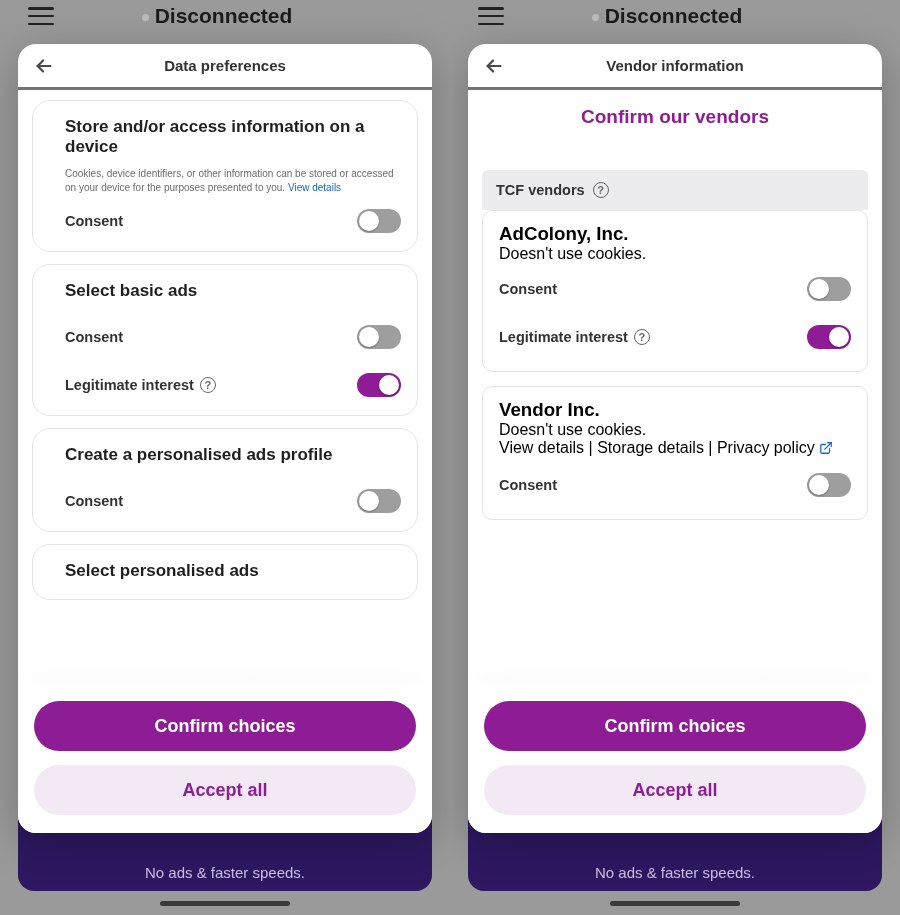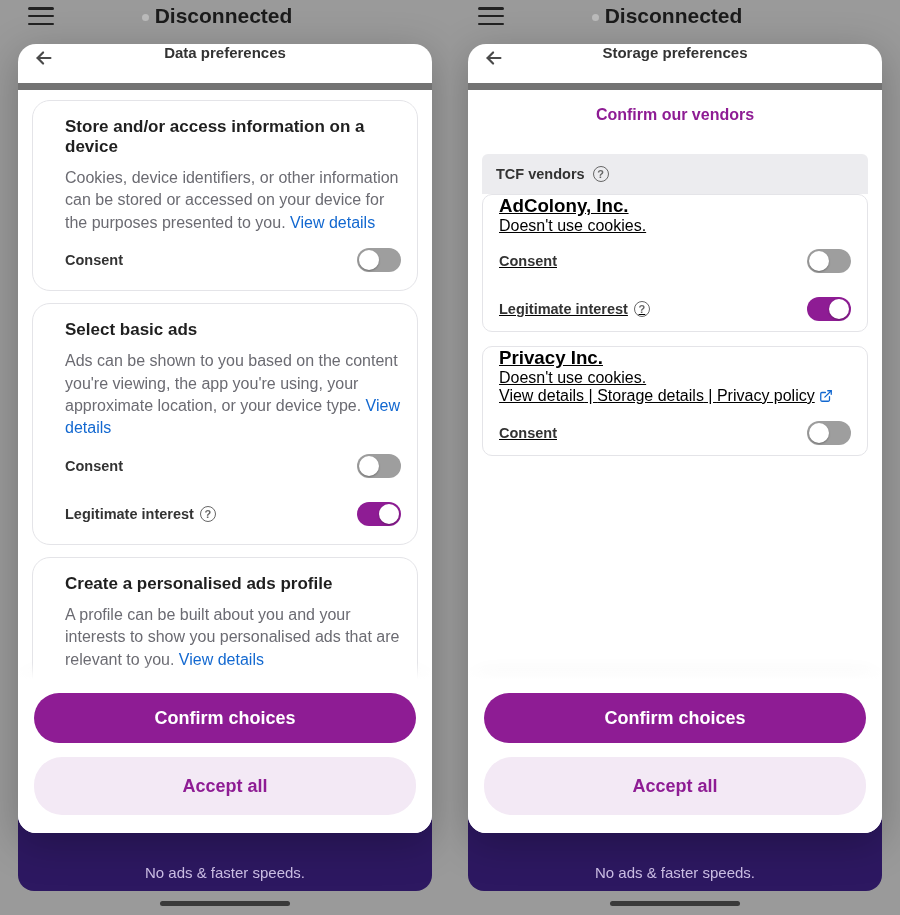--- a/index.html
+++ b/index.html
@@ -37,35 +37,35 @@
     position:absolute; bottom:9px; left:50%; transform:translateX(-50%);
     width:130px; height:5px; background:#3a3a3a; border-radius:3px;
   }
 
   .modal {
     position: absolute; left: 18px; right: 18px; top: 44px; bottom: 82px;
     background: #fff; border-radius: 18px; box-shadow: 0 10px 40px rgba(0,0,0,.25);
     display: flex; flex-direction: column; overflow: hidden;
   }
   .modal-header {
-    height: 46px; display: flex; align-items: flex-start; justify-content: center; position: relative;
-    border-bottom: 7px solid #737373;
+    height: 46px; display: flex; align-items: center; justify-content: center; position: relative;
+    border-bottom: 3px solid #737373;
   }
   .back-btn { position: absolute; left: 12px; width: 28px; height: 28px; display:flex; align-items:center; justify-content:center; cursor:pointer;}
   .back-btn svg { stroke: #4a4a4a; }
   .modal-title { font-size: 15px; font-weight: 700; color: #333; }
 
   .modal-body {
     flex: 1; overflow: hidden; padding: 10px 14px 0 14px; position: relative;
   }
   .card {
     border: 1px solid #e4e4e8; border-radius: 18px; padding: 16px 16px 8px 32px; margin-bottom: 12px; background:#fff;
   }
   .card h3 { font-size: 17px; font-weight: 700; color: #1f1f1f; margin-bottom: 10px; }
-  .card .desc { font-size: 16px; color: #6b6b72; line-height: 1.4; }
+  .card .desc { font-size: 10px; color: #6b6b72; line-height: 1.4; }
   .card .desc .link { color: #1268d0; }
   .toggle-row {
     display: flex; align-items: center; justify-content: space-between;
     padding: 14px 0 10px 0;
     font-size: 14.5px; font-weight: 700; color: #333;
   }
   .toggle-row .label { display:flex; align-items:center; gap:6px; }
   .q-icon {
     width:16px; height:16px; border:1.6px solid #666; border-radius:50%; display:inline-flex; align-items:center; justify-content:center;
     font-size:11px; color:#666; font-weight:700;
@@ -82,36 +82,36 @@
 
   .modal-footer {
     padding: 14px 16px 18px 16px; background: #fff;
     box-shadow: 0 -14px 20px -10px rgba(0,0,0,.06);
   }
   .btn-primary {
     width:100%; height:50px; border:none; border-radius:28px; background:#8e1c94; color:#fff;
     font-size:18px; font-weight:700; cursor:pointer; margin-bottom:14px;
   }
   .btn-secondary {
-    width:100%; height:58px; border:none; border-radius:28px; background:#f3e9f5; color:#8e1c94;
+    width:100%; height:50px; border:none; border-radius:28px; background:#f3e9f5; color:#8e1c94;
     font-size:18px; font-weight:700; cursor:pointer;
   }
 
   
   .vendor-head { text-align:center; padding: 6px 4px 12px 4px; }
-  .vendor-head h2 { color:#8e1c94; font-size:16px; font-weight:800; margin-bottom:10px;}
+  .vendor-head h2 { color:#8e1c94; font-size:19px; font-weight:800; margin-bottom:22px;}
   .vendor-head p { color:#555; font-size:14.5px; line-height:1.45; padding:0 6px; }
   .section-label{
     background:#ececef; border-radius:6px 6px 0 0; padding:12px 14px; font-size:14.5px; font-weight:700; color:#333;
     display:flex; align-items:center; gap:8px; margin-top:8px;
   }
   .ext-icon{ display:inline-block; vertical-align:-2px; margin-left:4px;}
   .vcard-wrap{ border:1px solid #e4e4e8; border-radius:10px; overflow:hidden; margin-top:0;}
   .vcard-wrap + .vcard-wrap{ margin-top:14px;}
-  .vcard2{ padding:0 16px;text-decoration:underline;}
+  .vcard2{ padding:12px 16px;}
   .fadeclip{ position:absolute; left:0; right:0; bottom:0; height:16px; background:linear-gradient(to bottom, rgba(255,255,255,0),#fff);}
 </style>
 </head>
 <body>
 
 <div class="phone">
   <div class="phone-inner">
     <div class="topbar">
       <div class="hamburger">
           <span></span>
@@ -141,37 +141,35 @@
             <div class="desc">Cookies, device identifiers, or other information can be stored or accessed on your device for the purposes presented to you. <span class="link">View details</span></div>
             <div class="toggle-row">
               <span class="label">Consent</span>
               <div class="toggle ">
                 <div class="knob"></div>
               </div>
             </div>
           </div>
           <div class="card">
             <h3>Select basic ads</h3>
-            <div class="desc">Ads can be shown to you based on the content you're viewing, the app you're using, your approximate location, or your device type. <span class="link">View details</span></div>
             <div class="toggle-row">
               <span class="label">Consent</span>
               <div class="toggle ">
                 <div class="knob"></div>
               </div>
             </div>
             <div class="toggle-row">
               <span class="label">Legitimate interest <span class="q-icon">?</span></span>
               <div class="toggle on">
                 <div class="knob"></div>
               </div>
             </div>
           </div>
           <div class="card">
             <h3>Create a personalised ads profile</h3>
-            <div class="desc">A profile can be built about you and your interests to show you personalised ads that are relevant to you. <span class="link">View details</span></div>
             <div class="toggle-row">
               <span class="label">Consent</span>
               <div class="toggle ">
                 <div class="knob"></div>
               </div>
             </div>
           </div>
           <div class="card">
             <h3>Select personalised ads</h3>
           </div>
@@ -201,21 +199,21 @@
     <div class="home-indicator"></div>
 
     <div class="modal">
       <div class="modal-header">
         <div class="back-btn">
           <svg width="22" height="22" viewBox="0 0 24 24" fill="none" stroke-width="2.4" stroke-linecap="round" stroke-linejoin="round">
               <path d="M19 12H5"></path>
               <path d="M11 18l-6-6 6-6"></path>
             </svg>
         </div>
-        <div class="modal-title">Storage preferences</div>
+        <div class="modal-title">Vendor information</div>
       </div>
       <div class="modal-body" id="right-body">
           <div class="vendor-head">
             <h2>Confirm our vendors</h2>
           </div>
           <div class="section-label">TCF vendors <span class="q-icon">?</span></div>
           <div class="vcard-wrap">
             <div class="vcard2">
               <div class="vtop">
                 <h3>AdColony, Inc.</h3>
@@ -231,21 +229,21 @@
                 <span class="label">Legitimate interest <span class="q-icon">?</span></span>
                 <div class="toggle on">
                   <div class="knob"></div>
                 </div>
               </div>
             </div>
           </div>
           <div class="vcard-wrap">
             <div class="vcard2">
               <div class="vtop">
-                <h3>Privacy Inc.</h3>
+                <h3>Vendor Inc.</h3>
                 <div class="sub">Doesn't use cookies.</div>
               </div>
               <div class="links-row"><span>View details</span><span class="sep"> | </span><span>Storage details</span><span class="sep"> | </span><span>Privacy policy</span><span class="ext-icon"><svg width="14" height="14" viewBox="0 0 24 24" fill="none" stroke="#1268d0" stroke-width="2.2" stroke-linecap="round" stroke-linejoin="round">
                     <path d="M18 13v6a2 2 0 0 1-2 2H5a2 2 0 0 1-2-2V8a2 2 0 0 1 2-2h6"></path>
                     <polyline points="15 3 21 3 21 9"></polyline>
                     <line x1="10" y1="14" x2="21" y2="3"></line>
                   </svg></span></div>
               <div class="toggle-row">
                 <span class="label">Consent</span>
                 <div class="toggle ">

